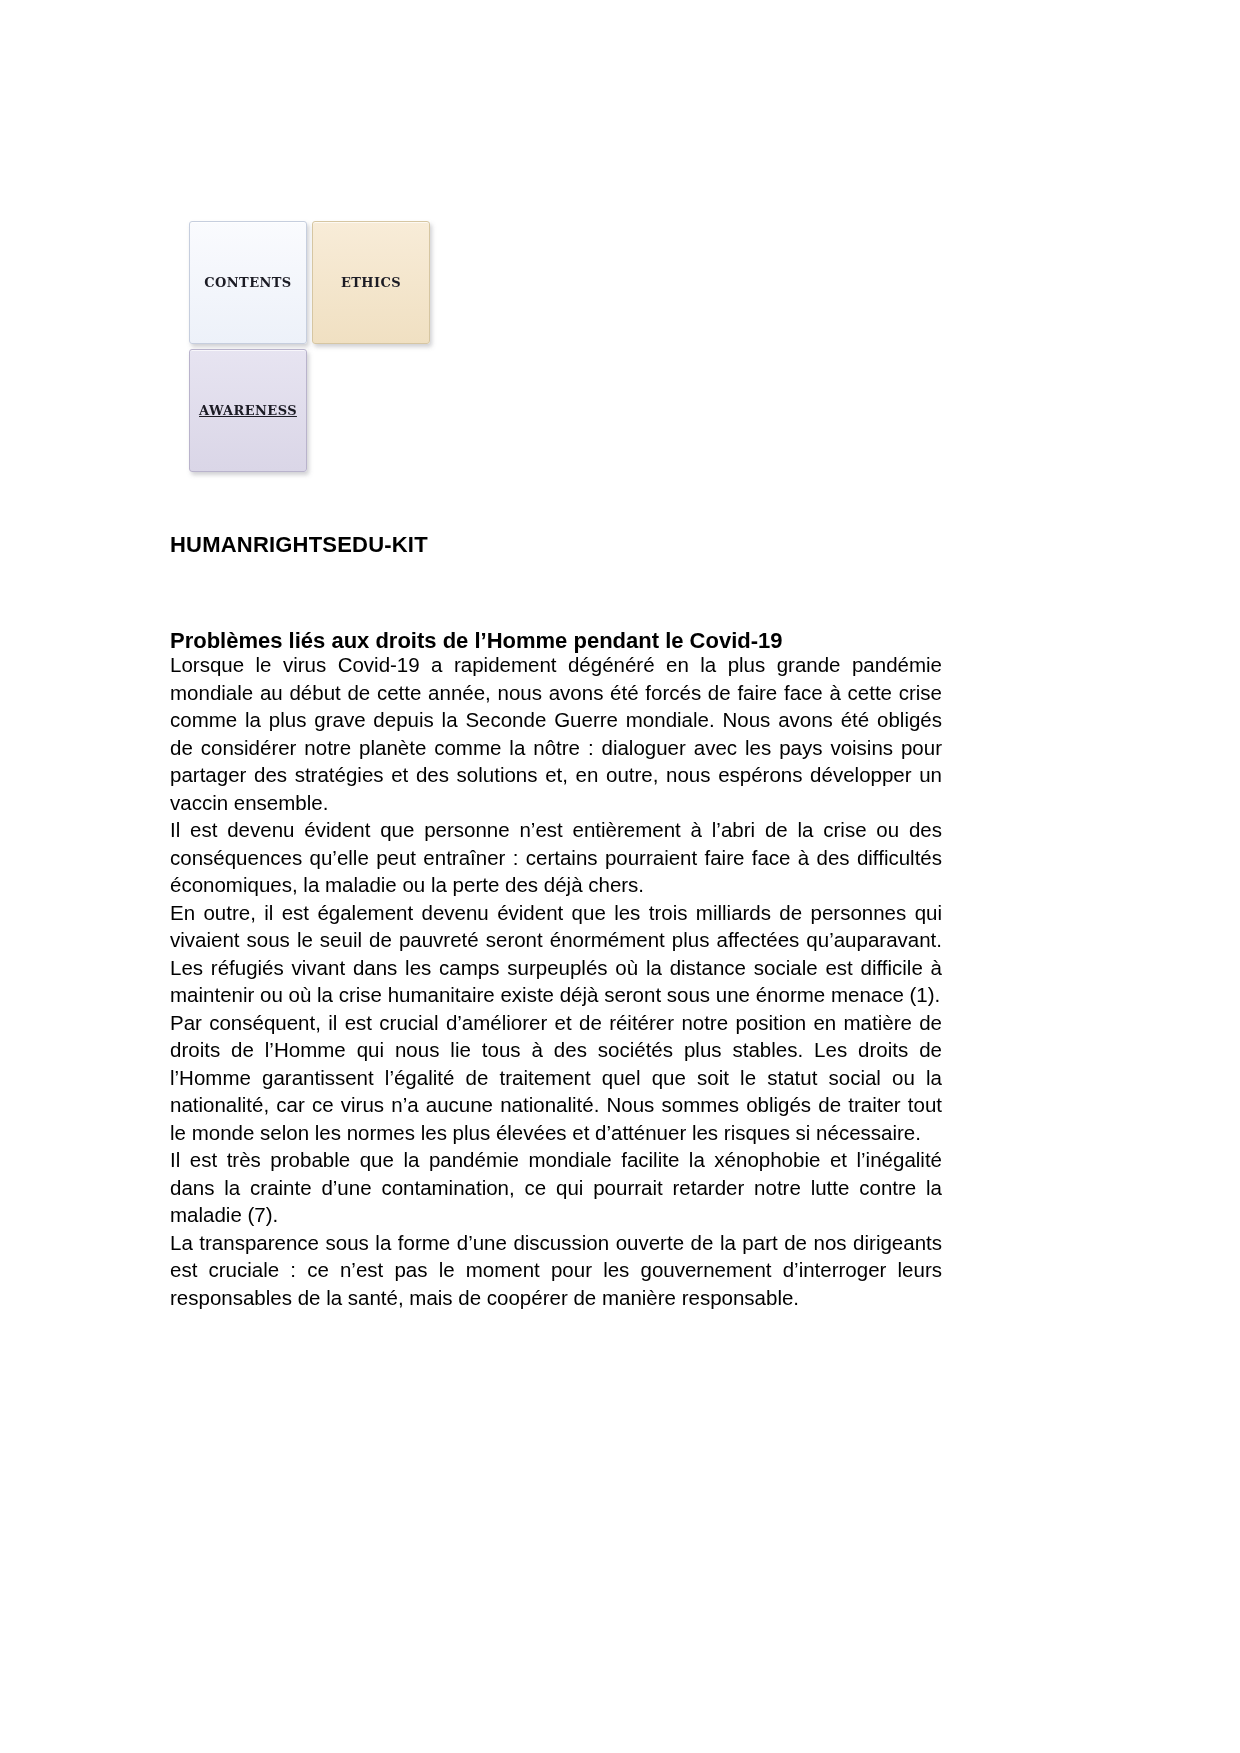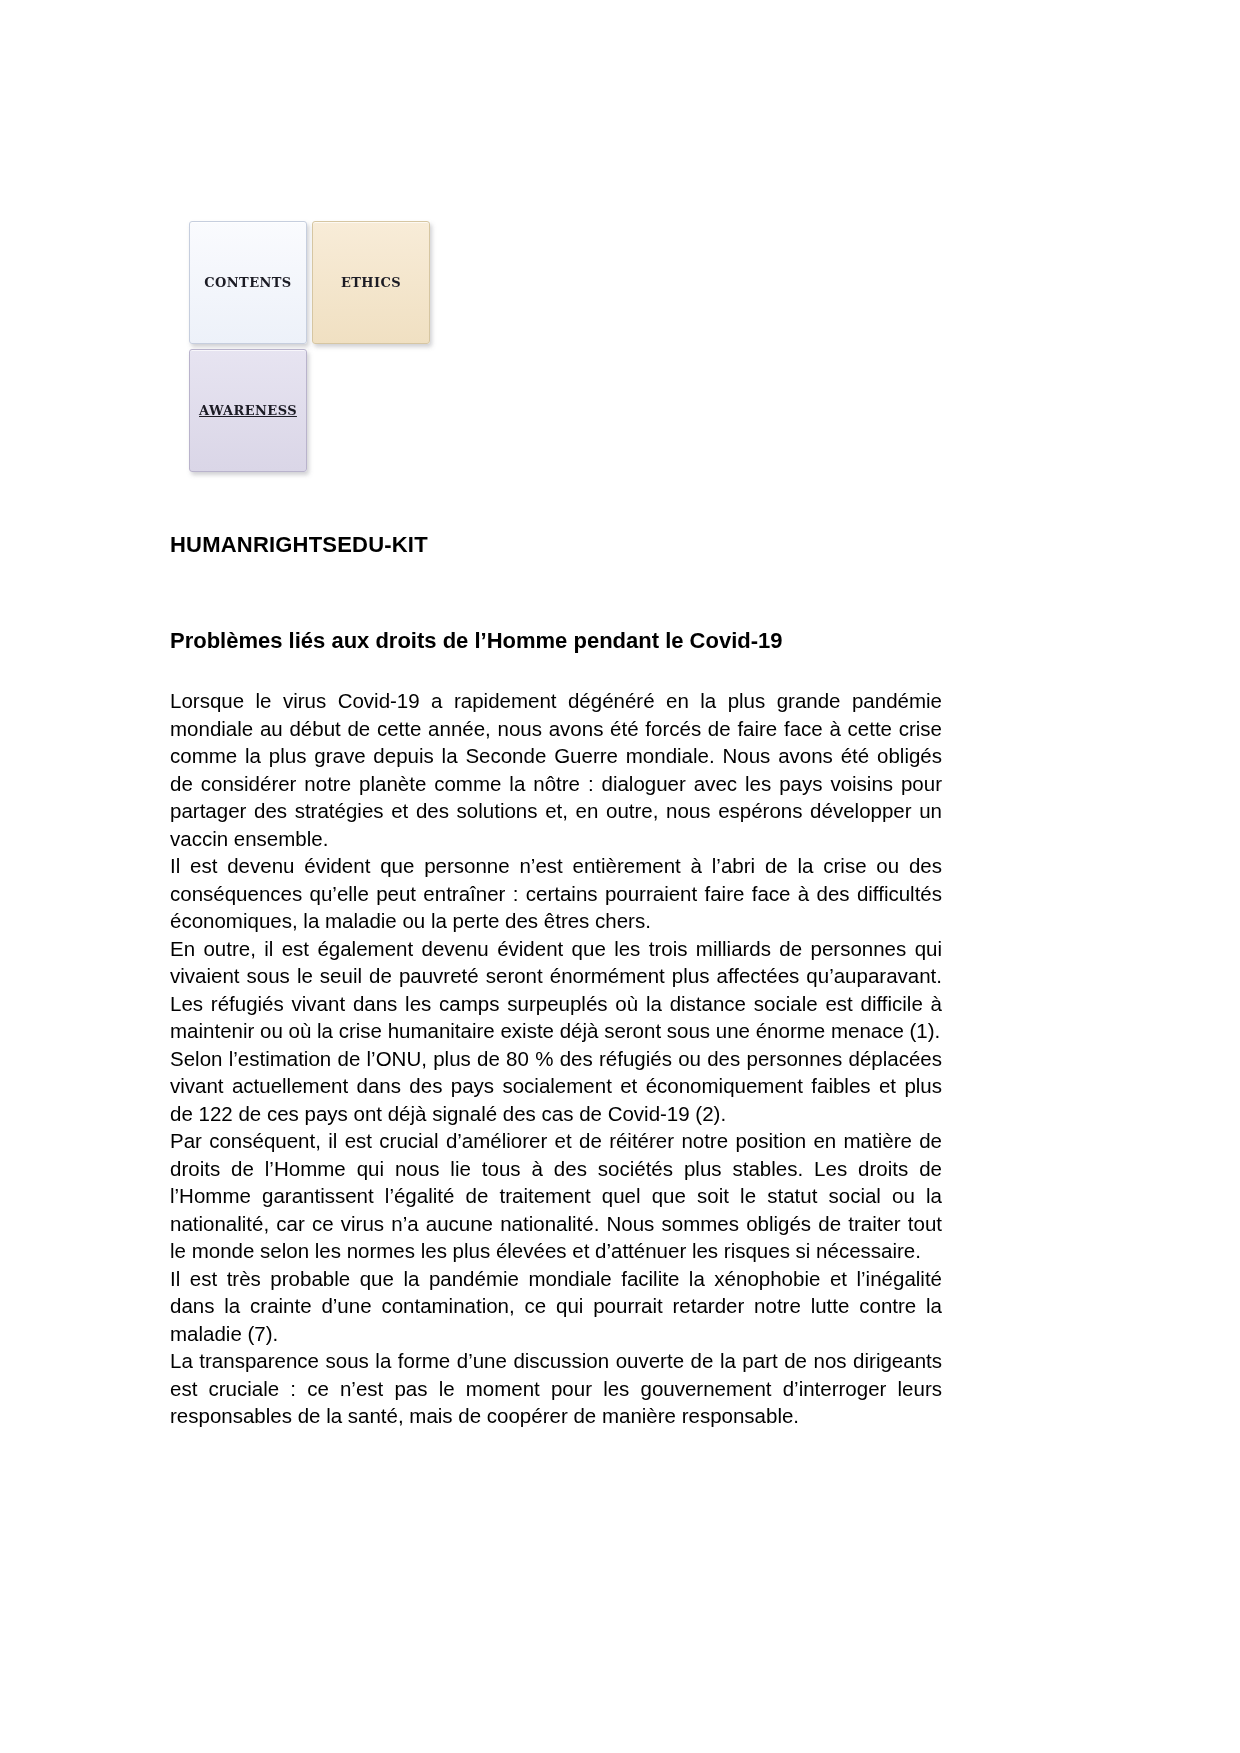--- a/index.html
+++ b/index.html
@@ -50,21 +50,21 @@
   .doc-heading {
     position: absolute;
     left: 170px;
     top: 628px;
     font-size: 22px;
     font-weight: 700;
   }
   .doc-body {
     position: absolute;
     left: 170px;
-    top: 687px;
+    top: 651px;
     width: 772px;
   }
   .doc-body p {
     margin: 0;
     font-size: 20.5px;
     line-height: 27.5px;
     text-align: justify;
     hyphens: none;
   }
 </style>
@@ -82,19 +82,18 @@
     <span class="tile-label" style="color: rgb(27, 27, 36); text-decoration: underline;">AWARENESS</span>
   </div>
 </div>
 
 <div class="doc-title">HUMANRIGHTSEDU-KIT</div>
 
 <div class="doc-heading">Problèmes liés aux droits de l’Homme pendant le Covid-19</div>
 
 <div class="doc-body">
   <p>Lorsque le virus Covid-19 a rapidement dégénéré en la plus grande pandémie mondiale au début de cette année, nous avons été forcés de faire face à cette crise comme la plus grave depuis la Seconde Guerre mondiale.  Nous avons été obligés de considérer notre planète comme la nôtre : dialoguer avec les pays voisins pour partager des stratégies et des solutions et, en outre, nous espérons développer un vaccin ensemble.</p>
-  <p>Il est devenu évident que personne n’est entièrement à l’abri de la crise ou des conséquences qu’elle peut entraîner : certains pourraient faire face à des difficultés économiques, la maladie ou la perte des êtres chers.</p>
+  <p>Il est devenu évident que personne n’est entièrement à l’abri de la crise ou des conséquences qu’elle peut entraîner : certains pourraient faire face à des difficultés économiques, la maladie ou la perte des déjà chers.</p>
   <p>En outre, il est également devenu évident que les trois milliards de personnes qui vivaient sous le seuil de pauvreté seront énormément plus affectées qu’auparavant. Les réfugiés vivant dans les camps surpeuplés où la distance sociale est difficile à maintenir ou où la crise humanitaire existe déjà seront sous une énorme menace (1).</p>
-  <p>Selon l’estimation de l’ONU, plus de 80 % des réfugiés ou des personnes déplacées vivant actuellement dans des pays socialement et économiquement faibles et plus de 122 de ces pays ont déjà signalé des cas de Covid-19 (2).</p>
   <p>Par conséquent, il est crucial d’améliorer et de réitérer notre position en matière de droits de l’Homme qui nous lie tous à des sociétés plus stables. Les droits de l’Homme garantissent l’égalité de traitement quel que soit le statut social ou la nationalité, car ce virus n’a aucune nationalité. Nous sommes obligés de traiter tout le monde selon les normes les plus élevées et d’atténuer les risques si nécessaire.</p>
   <p>Il est très probable que la pandémie mondiale facilite la xénophobie et l’inégalité dans la crainte d’une contamination, ce qui pourrait retarder notre lutte contre la maladie (7).</p>
   <p>La transparence sous la forme d’une discussion ouverte de la part de nos dirigeants est cruciale : ce n’est pas le moment pour les gouvernement d’interroger leurs responsables de la santé, mais de coopérer de manière responsable.</p>
 </div>
 
 </body></html>

